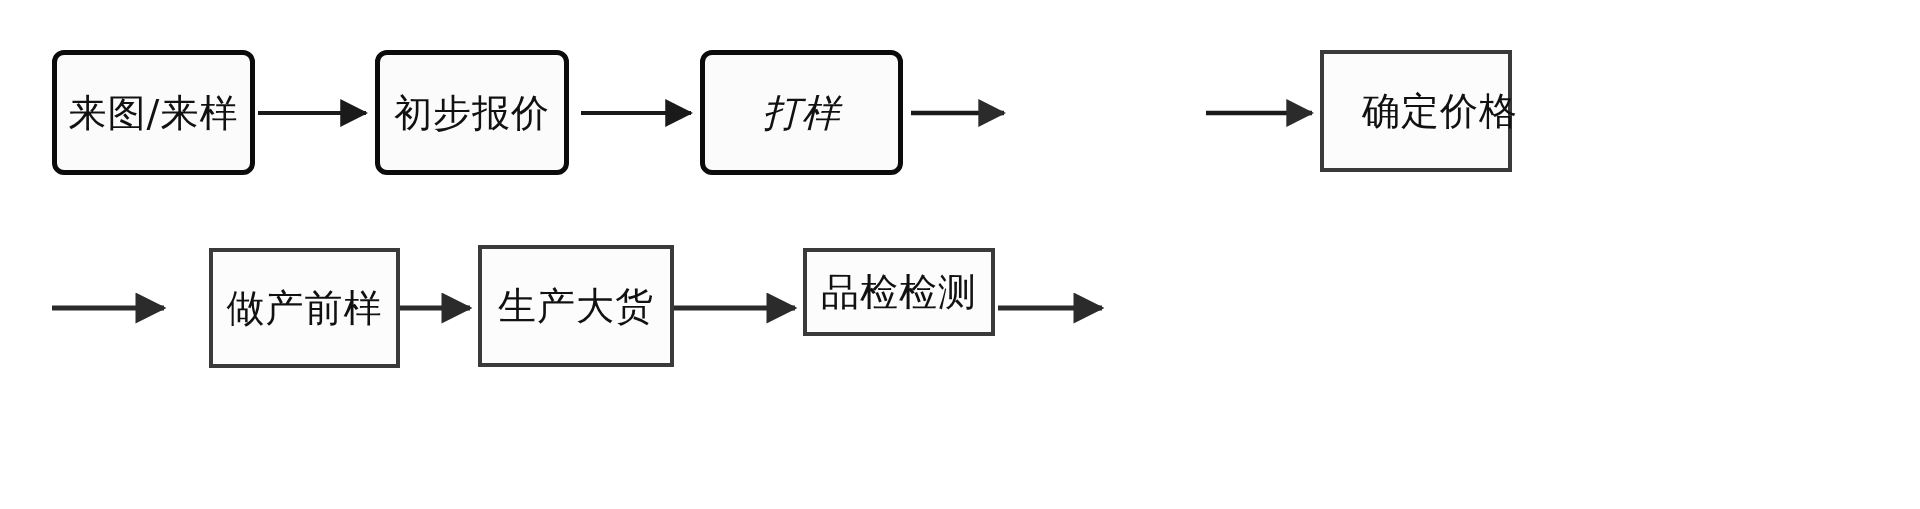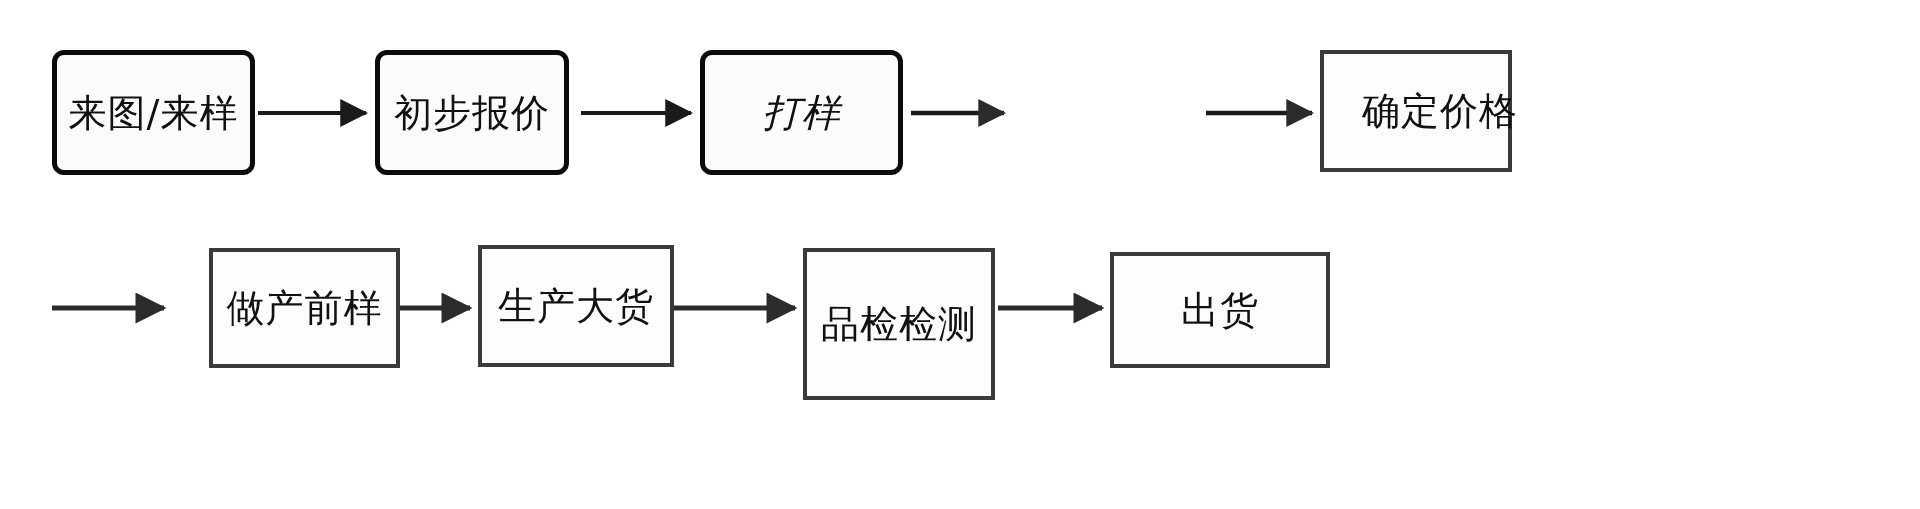--- a/index.html
+++ b/index.html
@@ -115,21 +115,18 @@
   </div>
 
   <div class="node light" style="left:181px; top:248px; width:191px; height:120px;margin-left:28px;">
     <span class="node-label">做产前样</span>
   </div>
 
   <div class="node light" style="left:478px; top:245px; width:196px; height:122px;">
     <span class="node-label">生产大货</span>
   </div>
 
-  <div class="node light" style="left:803px; top:248px; width:192px; height:152px;">
+  <div class="node light" style="left:803px; top:248px; width:192px; height:88px;">
     <span class="node-label">品检检测</span>
   </div>
 
-  <div class="node light" style="left:1110px; top:252px; width:220px; height:116px;">
-    <span class="node-label">出货</span>
-  </div>
 
 </div>
 
 </body></html>

